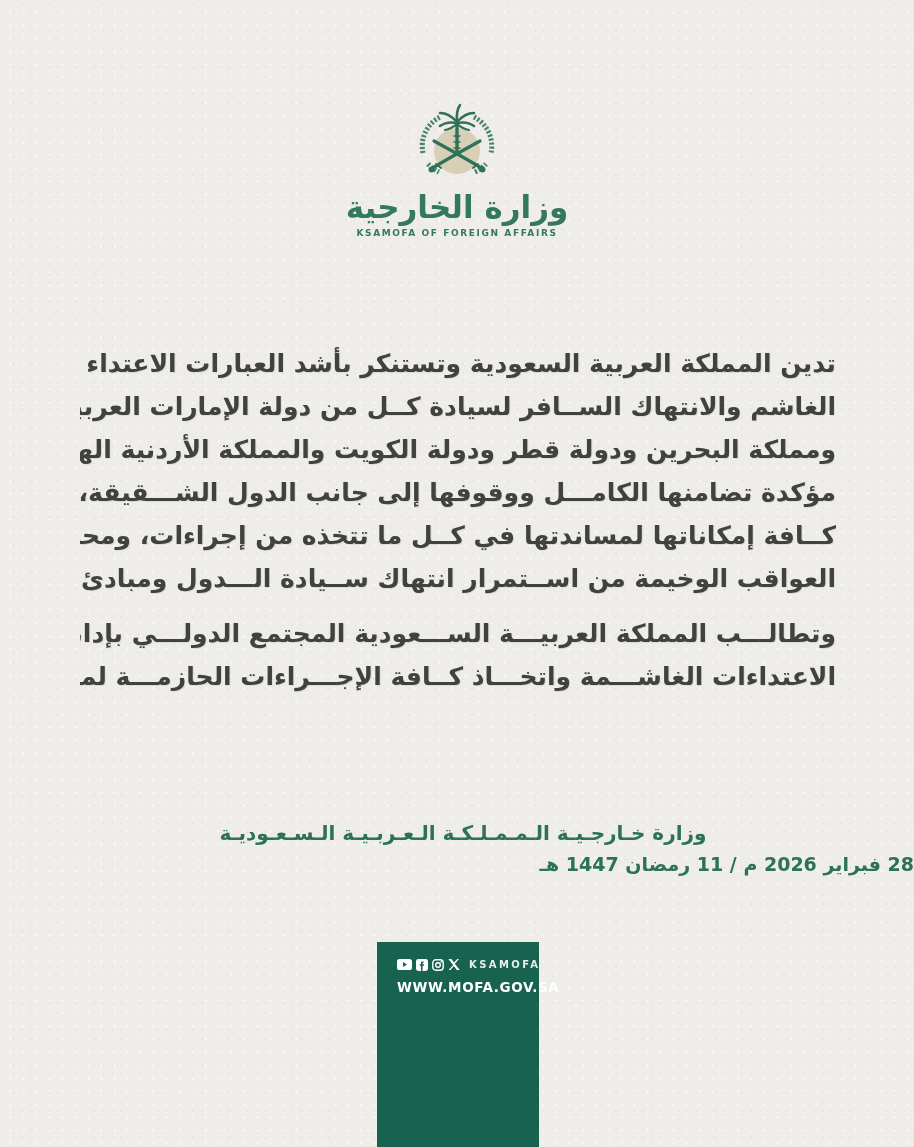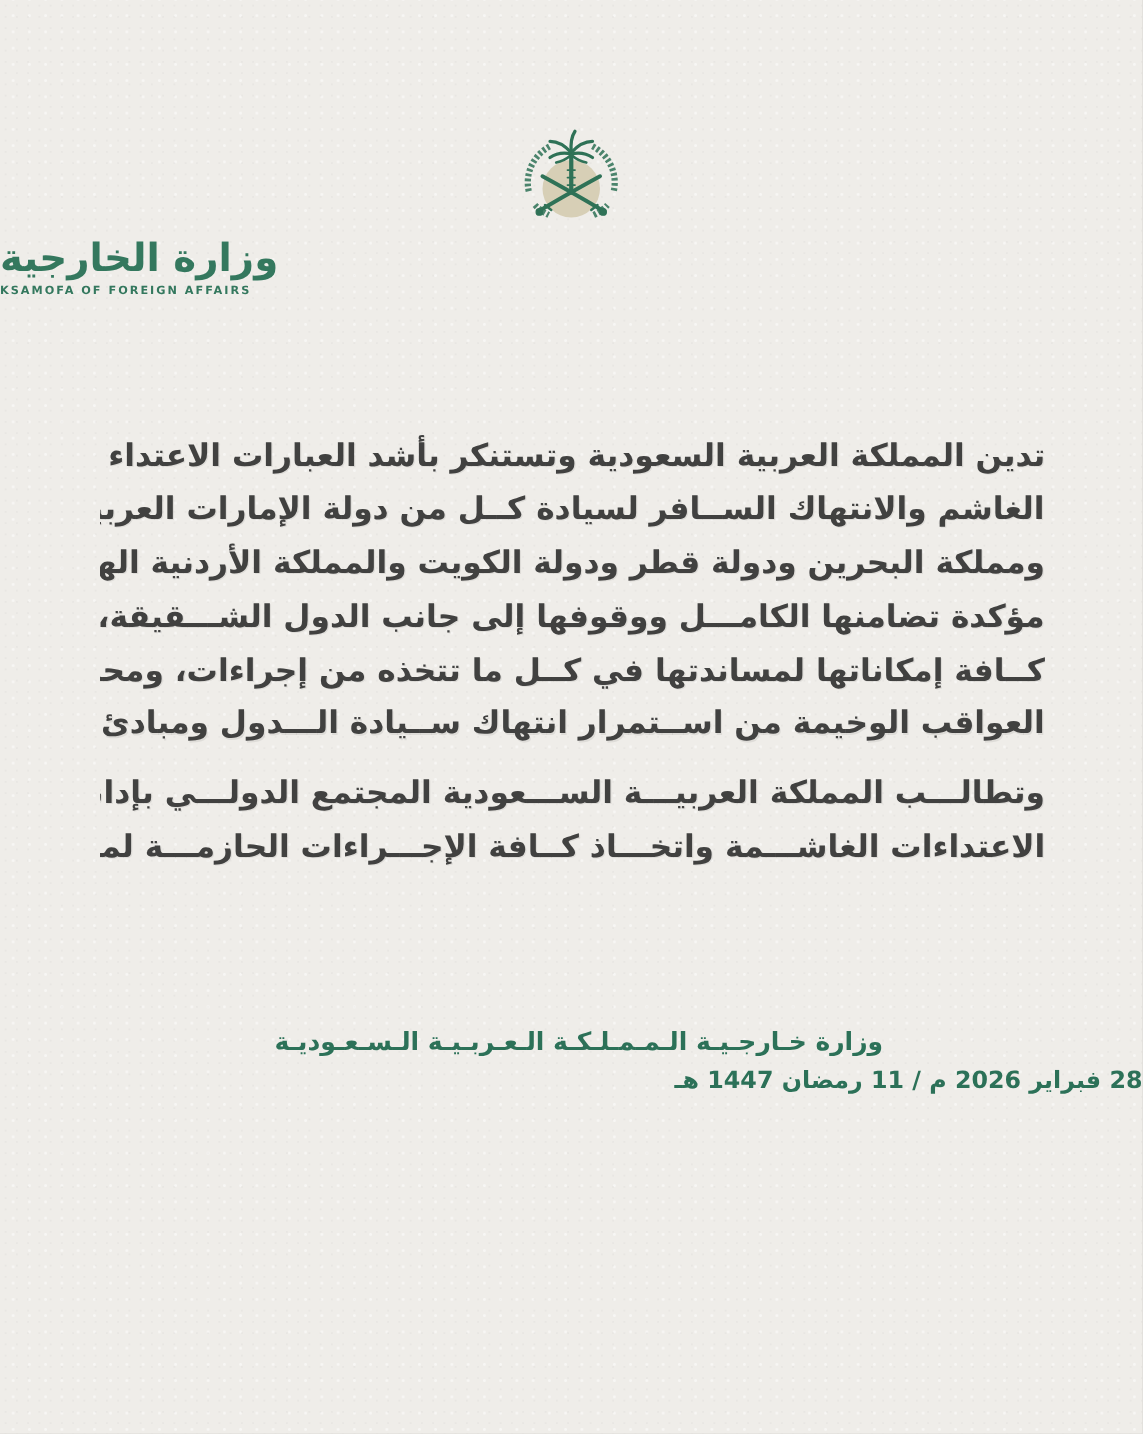--- a/index.html
+++ b/index.html
@@ -8,21 +8,21 @@
     background-color:#efede9;
     background-image:
       radial-gradient(rgba(0,0,0,0.028) 1px, transparent 1px),
       radial-gradient(rgba(255,255,255,0.5) 1px, transparent 1.2px);
     background-size:9px 9px, 13px 13px;
     background-position:0 0, 4px 6px;
     font-family:"DejaVu Sans", sans-serif;
   }
 
   
-  .logo-block{position:absolute;top:96px;left:0;right:0;text-align:left;}
+  .logo-block{position:absolute;top:96px;left:0;right:0;text-align:center;}
   .emblem{display:block;margin:0 auto;}
   .wordmark-ar{
     margin-top:2px;font-size:31px;font-weight:bold;color:#34785e;
     letter-spacing:-1px;line-height:34px;
   }
   .wordmark-en{
     margin-top:4px;font-size:9px;font-weight:bold;color:#34785e;
     letter-spacing:1.6px;line-height:11px;
   }
 
@@ -120,14 +120,36 @@
       <span class="line">وتطالـــب المملكة العربيـــة الســـعودية المجتمع الدولـــي بإدانة هذه</span>
       <span class="line">الاعتداءات الغاشـــمة واتخـــاذ كــافة الإجـــراءات الحازمـــة لمواجهة</span>
     </p>
   </main>
 
   <section class="signature">
     <div class="sig-l1">وزارة خـارجـيـة الـمـمـلـكـة الـعـربـيـة الـسـعـوديـة</div>
     <div class="sig-l2">28 فبراير 2026 م / 11 رمضان 1447 هـ</div>
   </section>
 
+  <footer class="footer-box">
+    <div class="social-row">
+      <svg class="icon" width="15" height="11" viewBox="0 0 15 11">
+        <rect x="0" y="0" width="15" height="11" rx="2.6" fill="#ffffff"></rect>
+        <path d="M6,3 L10,5.5 L6,8 Z" fill="#186350"></path>
+      </svg>
+      <svg class="icon" width="12" height="12" viewBox="0 0 12 12">
+        <rect x="0" y="0" width="12" height="12" rx="2.4" fill="#ffffff"></rect>
+        <path d="M7.6,2.4 H6.4 c-1,0 -1.5,0.6 -1.5,1.6 v1.2 H3.8 v1.6 h1.1 V11.8 h1.7 V6.8 h1.3 l0.2,-1.6 H6.6 V4.2 c0,-0.3 0.2,-0.5 0.5,-0.5 h0.6 Z" fill="#186350"></path>
+      </svg>
+      <svg class="icon" width="12" height="12" viewBox="0 0 12 12">
+        <rect x="0.8" y="0.8" width="10.4" height="10.4" rx="3" fill="none" stroke="#ffffff" stroke-width="1.4"></rect>
+        <circle cx="6" cy="6" r="2.3" fill="none" stroke="#ffffff" stroke-width="1.4"></circle>
+        <circle cx="9.2" cy="2.9" r="0.8" fill="#ffffff"></circle>
+      </svg>
+      <svg class="icon" width="12" height="11" viewBox="0 0 12 11">
+        <path d="M0.4,0 H3.4 L6,3.6 L9.2,0 H11 L6.8,4.7 L11.8,11 H8.8 L5.9,7 L2.4,11 H0.6 L5.1,5.9 Z" fill="#ffffff"></path>
+      </svg>
+      <span class="handle">KSAMOFA</span>
+    </div>
+    <div class="website">WWW.MOFA.GOV.SA</div>
+  </footer>
 
 </div>
 
 </body></html>

